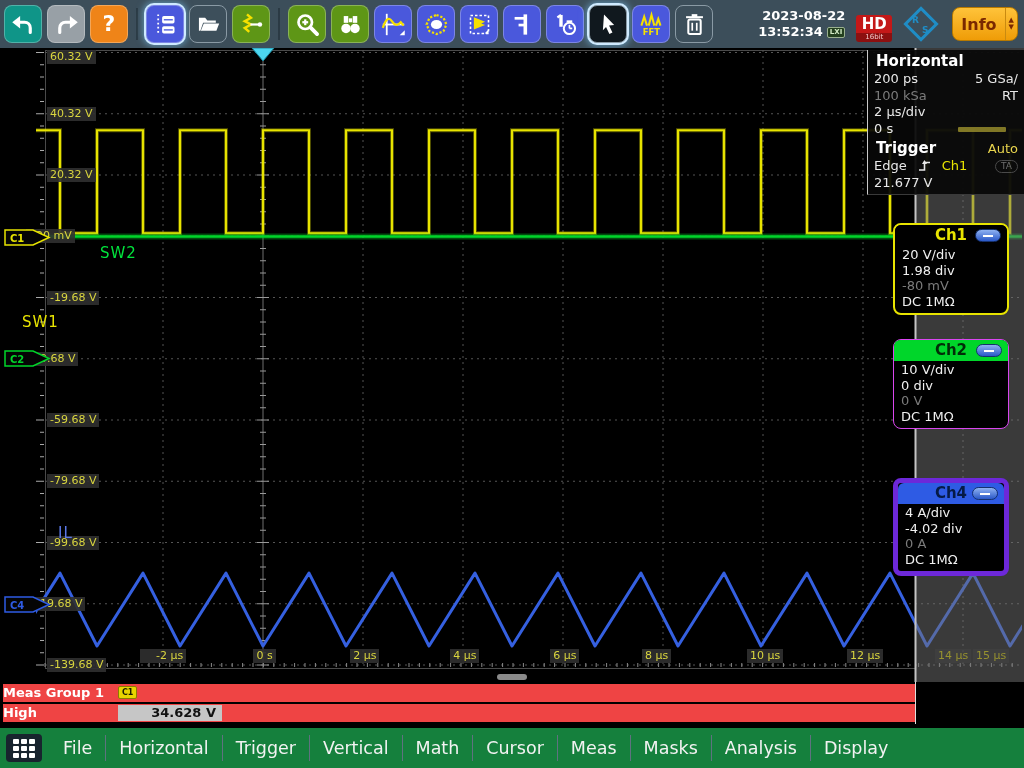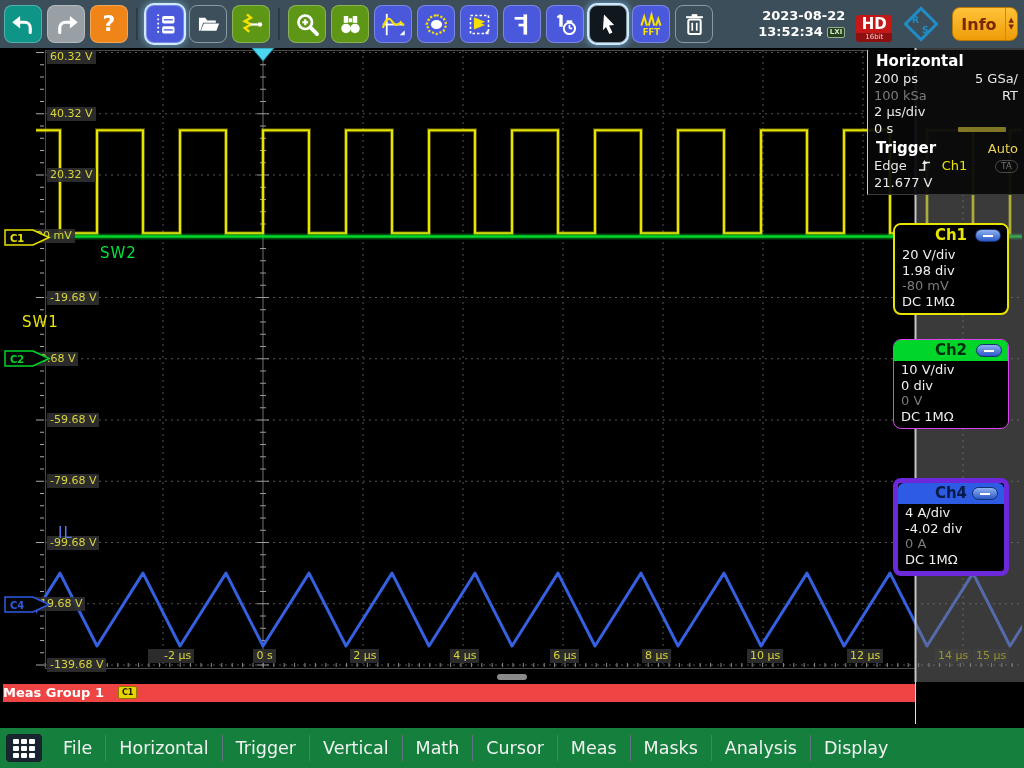--- a/index.html
+++ b/index.html
@@ -469,21 +469,21 @@
         <div class="chip" style="left: 47px; top: 58.75px;">40.32 V</div>
         <div class="chip" style="left: 47px; top: 120px;">20.32 V</div>
         <div class="chip" style="left: 26px; top: 181.25px;">320 mV</div>
         <div class="chip" style="left: 47px; top: 242.5px;">-19.68 V</div>
         <div class="chip" style="left: 26px; top: 303.75px;">-39.68 V</div>
         <div class="chip" style="left: 47px; top: 365px;">-59.68 V</div>
         <div class="chip" style="left: 47px; top: 426.25px;">-79.68 V</div>
         <div class="chip" style="left: 47px; top: 487.5px;">-99.68 V</div>
         <div class="chip" style="left: 26px; top: 548.75px;">-119.68 V</div>
         <div class="chip" style="left: 47px; top: 610px;">-139.68 V</div>
-        <div class="chip" style="left: 148px; top: 601px; padding-left: 16px;">-2 µs</div>
+        <div class="chip" style="left: 140px; top: 601px; padding-left: 16px;">-2 µs</div>
         <div class="chip" style="left: 253.4px; top: 601px;">0 s</div>
         <div class="chip" style="left: 350.2px; top: 601px;">2 µs</div>
         <div class="chip" style="left: 450.2px; top: 601px;">4 µs</div>
         <div class="chip" style="left: 550.2px; top: 601px;">6 µs</div>
         <div class="chip" style="left: 642px; top: 601px;">8 µs</div>
         <div class="chip" style="left: 747px; top: 601px;">10 µs</div>
         <div class="chip" style="left: 847px; top: 601px; text-align: right;">12 µs</div>
         <div class="chip dim" style="left: 935px; top: 601px;">14 µs</div>
         <div class="chip dim" style="left: 973px; top: 601px;">15 µs</div>
         <svg width="48" height="17" class="ctag" style="top: 180.98px;">
@@ -569,20 +569,24 @@
       <div>DC 1MΩ</div>
     </div>
   </div>
 
   <div id="scroll-handle"></div>
 </div>
 
 <div id="measbar">
   <div class="mrow" id="mrow1">
     <span>Meas Group 1</span><span class="c1badge">C1</span>
+  </div>
+  <div class="mrow" id="mrow2">
+    <span>High</span>
+    <span class="mval">34.628 V</span>
   </div>
   <div id="meas-sep"></div>
 </div>
 
 <div id="menubar">
   <div id="apps-btn">
     <svg width="26" height="22" viewBox="0 0 26 22">
       <g fill="#fff">
         <rect x="2" y="2" width="6" height="5" rx="1"></rect>
             <rect x="10" y="2" width="6" height="5" rx="1"></rect>

